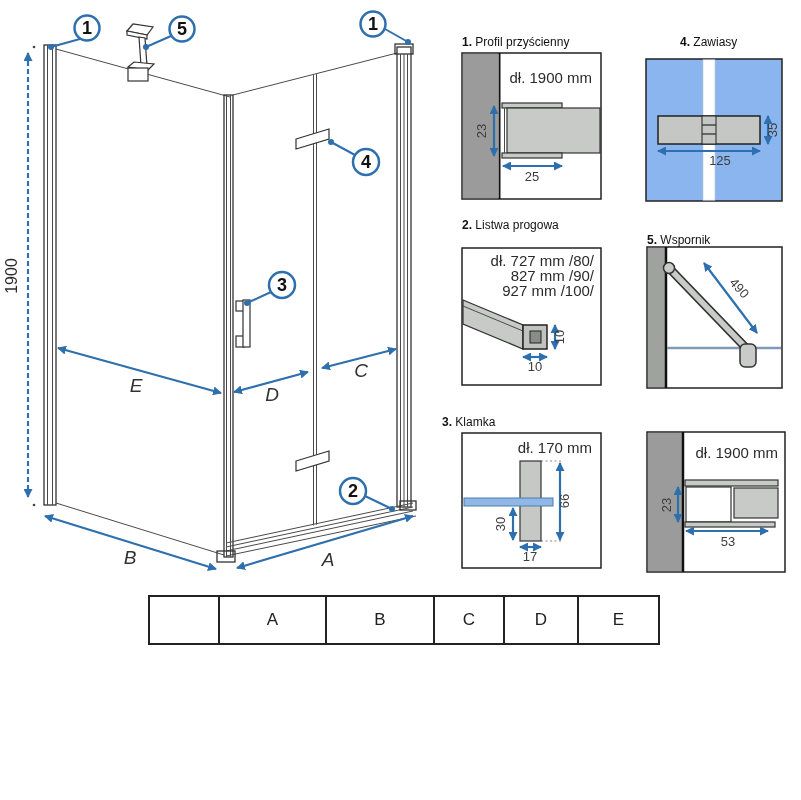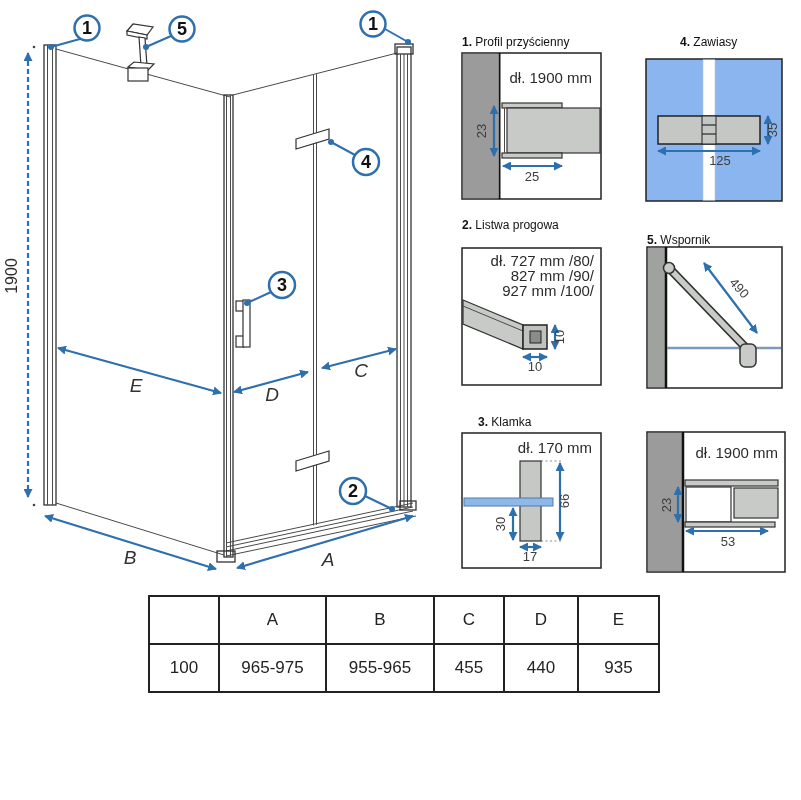--- a/index.html
+++ b/index.html
@@ -251,21 +251,21 @@
   <span>Zawiasy</span>
 </div>
 <div class="ptitle" style="left:462px;top:217px">
   <span class="pnum">2.</span>
   <span>Listwa progowa</span>
 </div>
 <div class="ptitle" style="left:647px;top:232px">
   <span class="pnum">5.</span>
   <span>Wspornik</span>
 </div>
-<div class="ptitle" style="left:478px;top:414px">
+<div class="ptitle" style="left:442px;top:414px">
   <span class="pnum">3.</span>
   <span>Klamka</span>
 </div>
 
 <table class="dimtable">
   <colgroup>
     <col style="width:70px">
         <col style="width:107px">
         <col style="width:108px">
     <col style="width:70px">
@@ -274,24 +274,16 @@
   </colgroup>
   <tbody>
     <tr>
       <td></td>
       <td>A</td>
       <td>B</td>
       <td>C</td>
       <td>D</td>
       <td>E</td>
     </tr>
-    <tr>
-      <td>100</td>
-      <td>965-975</td>
-      <td>955-965</td>
-      <td>455</td>
-      <td>440</td>
-      <td>935</td>
-    </tr>
   </tbody>
 </table>
 
 </div>
 
 </body></html>

